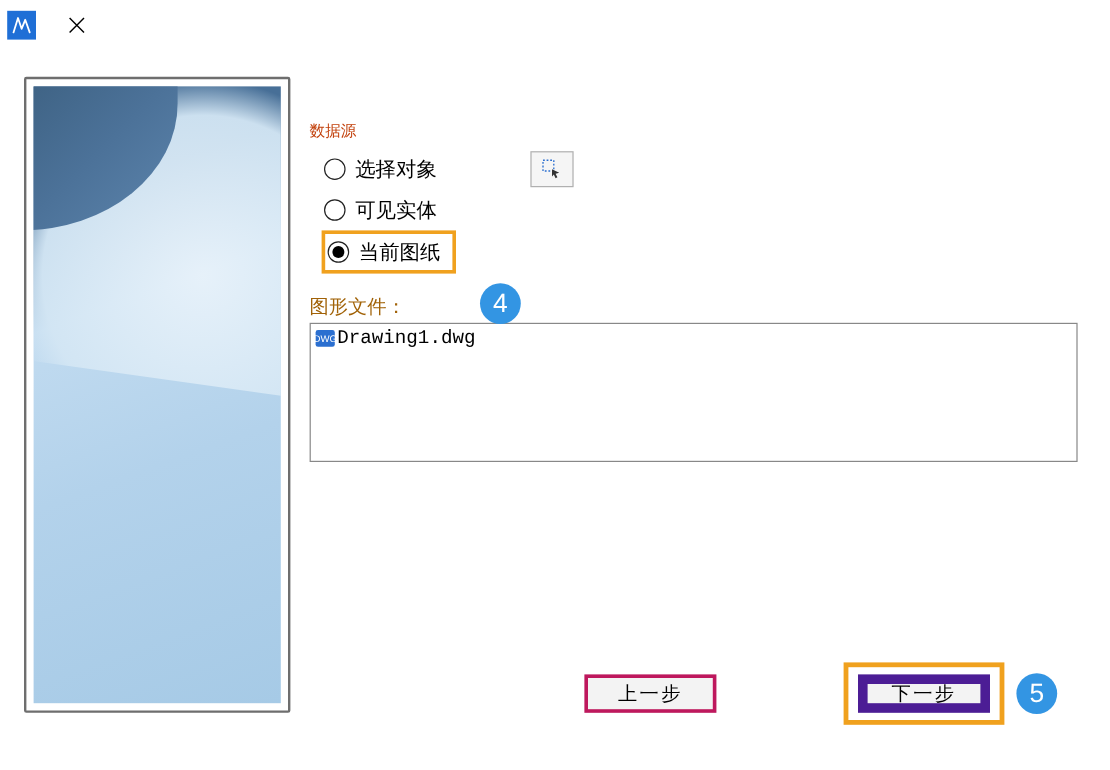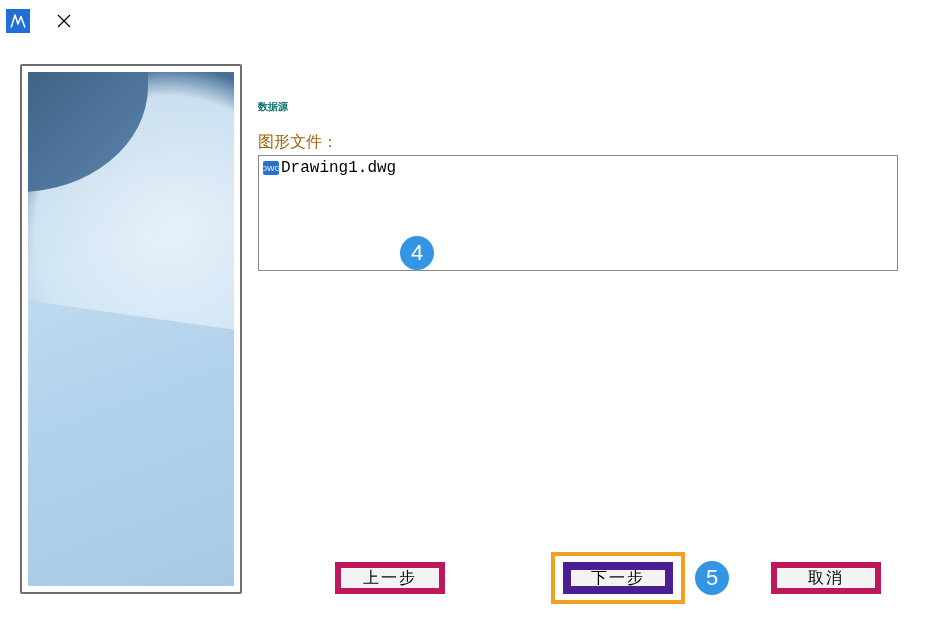--- a/index.html
+++ b/index.html
@@ -81,24 +81,23 @@
     border-bottom-right-radius: 160px 130px;
     background: linear-gradient(135deg, #3d6182 0%, #4c7299 50%, #5d85ad 100%);
   }
 
   .form-pane {
     flex: 1;
     padding-left: 16px;
     position: relative;
   }
   .group-label {
-    font-size: 10px;
-    color: #0f766e;
+    font-size: 13px;
+    color: #c2410c;
     margin: 42px 0 6px 0;
-    font-weight: bold;
   }
   .radio-group {
     padding-left: 12px;
   }
   .radio-row {
     display: flex;
     align-items: center;
     height: 34px;
   }
   .radio-circle {
@@ -193,21 +192,21 @@
     left: 0; right: 0;
     display: flex;
     justify-content: flex-end;
     align-items: center;
     gap: 0;
     padding-right: 24px;
   }
   .btn {
     width: 110px;
     height: 32px;
-    border: 6px solid #be185d;
+    border: 3px solid #be185d;
     background: #f3f3f3;
     font-size: 16px;
     color: #000;
     display: flex; align-items: center; justify-content: center;
     cursor: pointer;
     letter-spacing: 2px;
   }
   .btn.primary-outlined {
     border: 8px solid #4c1d95;
   }
@@ -241,37 +240,60 @@
   <div class="preview-pane">
     <div class="preview-frame">
       <div class="preview-inner"></div>
     </div>
   </div>
 
   <div class="form-pane">
 
     <div class="group-label">数据源</div>
 
+    <div class="radio-group">
+
+      <div class="radio-row">
+        <span class="radio-circle"></span>
+        <span class="radio-label">选择对象</span>
+        <span class="pick-btn">
+          <svg viewBox="0 0 24 24">
+            <rect x="2" y="2" width="12" height="12" fill="none" stroke="#2b6fd0" stroke-width="1.5" stroke-dasharray="2 2"></rect>
+            <path d="M12 12 L20 16 L16 17 L18 21 L16 22 L14 18 L12 20 Z" fill="#333"></path>
+          </svg>
+        </span>
+      </div>
+
+      <div class="radio-row">
+        <span class="radio-circle"></span>
+        <span class="radio-label">可见实体</span>
+      </div>
+
+      <div class="radio-row highlighted">
+        <span class="radio-circle checked"></span>
+        <span class="radio-label">当前图纸</span>
+      </div>
+
+    </div>
 
     <div class="callout" style="top:178px; left:158px;">4</div>
 
     <div class="file-label">图形文件：</div>
     <div class="file-list">
       <div class="file-item">
         <span class="file-icon">DWG</span>
         <span class="file-name">Drawing1.dwg</span>
       </div>
     </div>
 
     <div class="footer">
       <div class="btn btn-prev">上一步</div>
 
       <div class="next-wrap">
         <div class="btn primary-outlined">下一步</div>
       </div>
 
       <div class="callout" style="position:static; margin-left:-8px;">5</div>
 
-      <div class="btn btn-cancel">取消</div>
     </div>
 
   </div>
 </div>
 
 </body></html>

